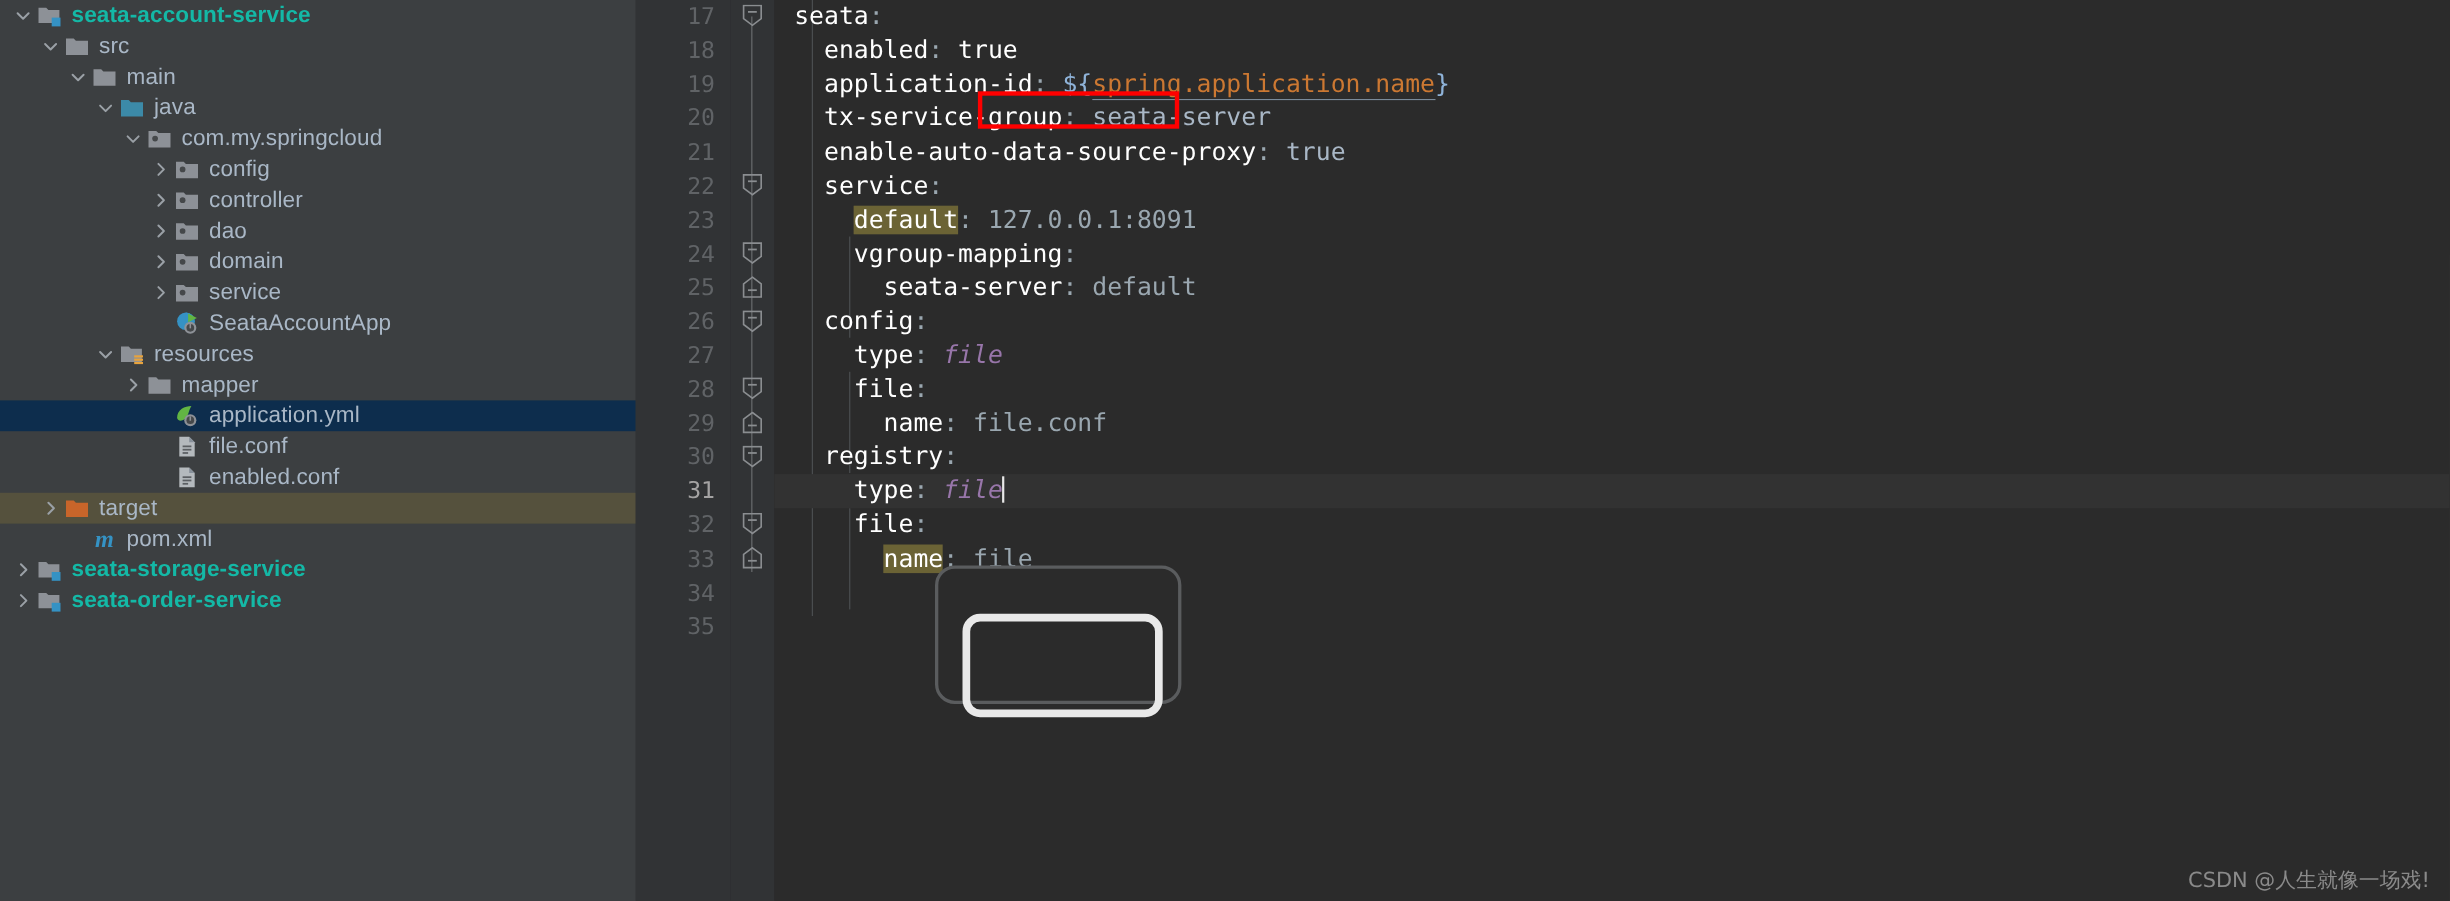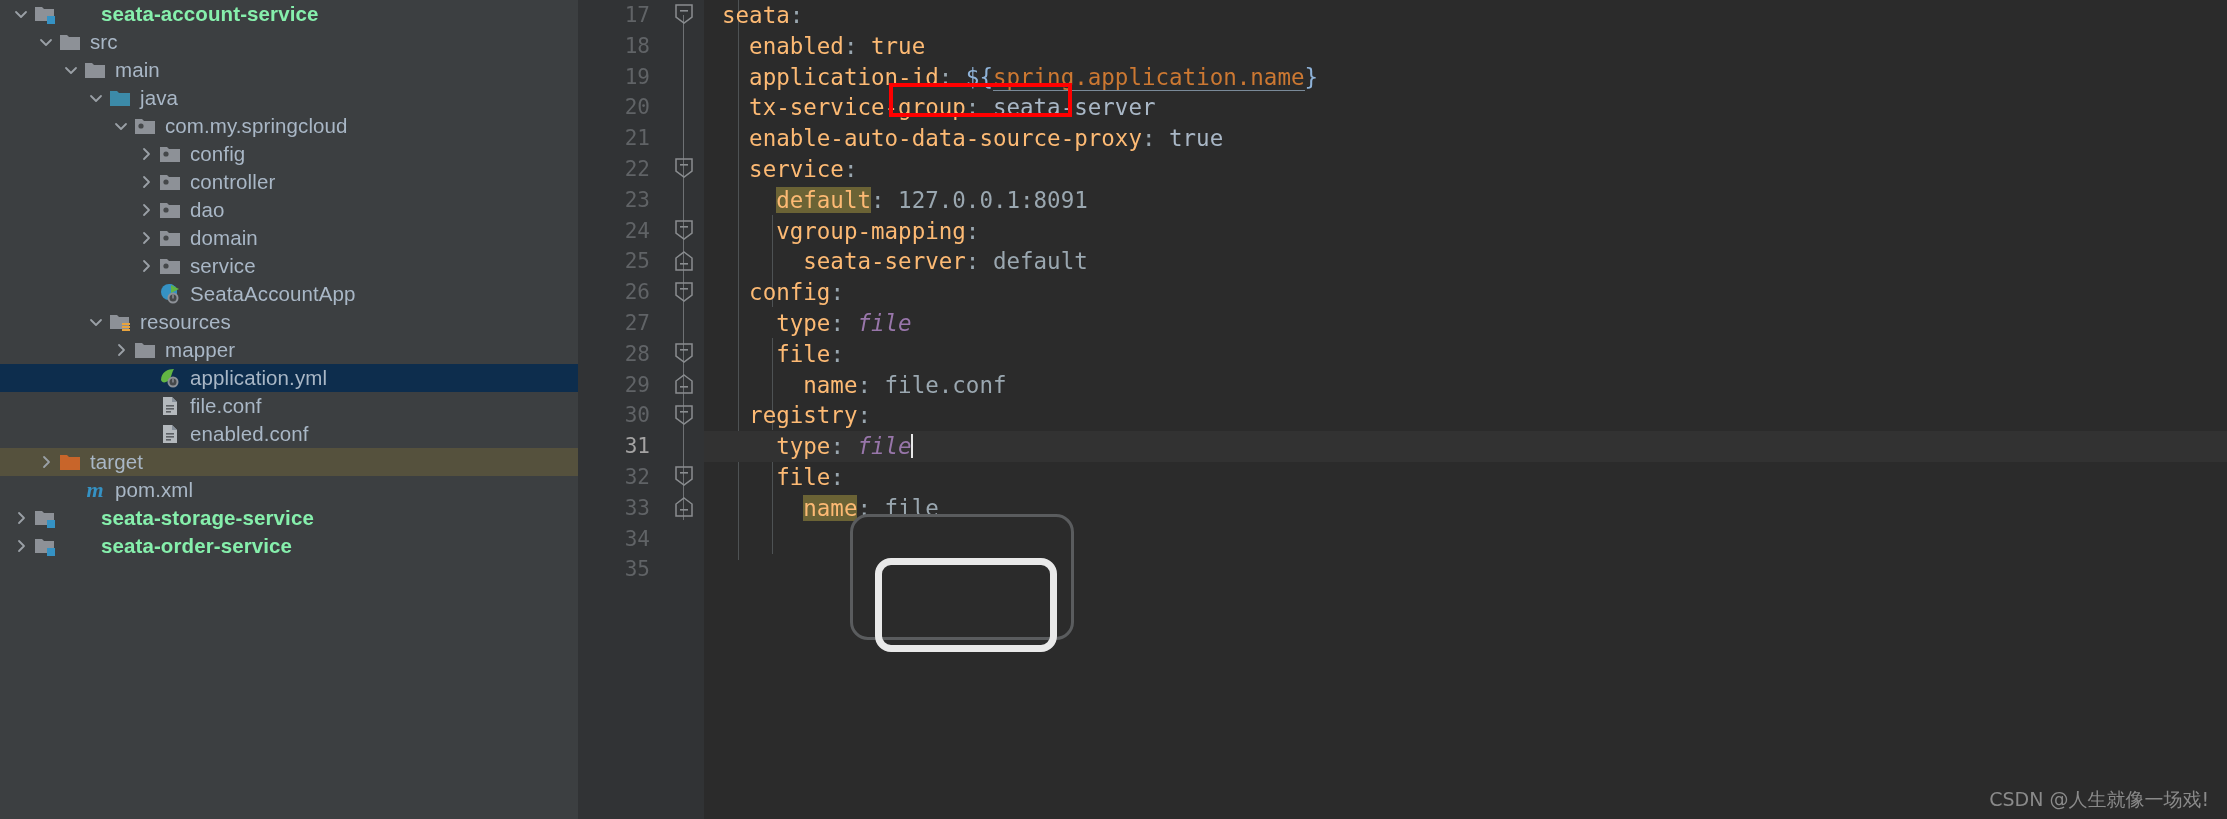--- a/index.html
+++ b/index.html
@@ -55,21 +55,21 @@
   .tree-row .twisty svg { display:block; }
   .tree-row .ficon {
     width: 26px;
     flex: 0 0 26px;
     display: flex;
     align-items: center;
     justify-content: center;
     margin-right: 7px;
   }
   .tree-row .label { letter-spacing: 0.1px; }
-  .tree-row .label.bold { font-weight: bold; color: #86efac; margin-left: 36px; }
+  .tree-row .label.bold { font-weight: bold; color: #14b8a6; }
 
   
   .editor-wrap {
     flex: 1 1 auto;
     height: 819px;
     background: #2b2b2b;
     display: flex;
     position: relative;
     overflow: hidden;
   }
@@ -104,21 +104,21 @@
     height: 30.8px;
     line-height: 30.8px;
     font-family: "DejaVu Sans Mono", monospace;
     font-size: 22.5px;
     white-space: pre;
     color: #a9b7c6;
     padding-left: 18px;
     position: relative;
   }
   .code-line.current { background: #323232; }
-  .key { color: #fdba74; }
+  .key { color: #ffffff; }
   .val { color: #a9b7c6; }
   .num { color: #9aa7b0; }
   .kw-italic { color: #9876aa; font-style: italic; }
   .link { color: #cc7832; border-bottom: 1px solid #7a8a99; }
   .brace { color: #8fb3d9; }
   .hl-ident { background: #6b6335; }
   .punct { color: #9aa7b0; }
 
   .caret {
     display: inline-block;

